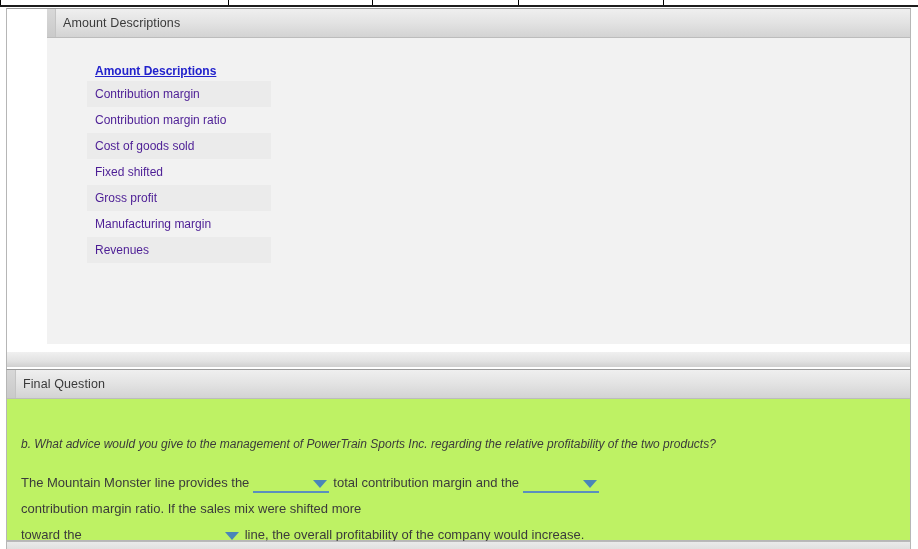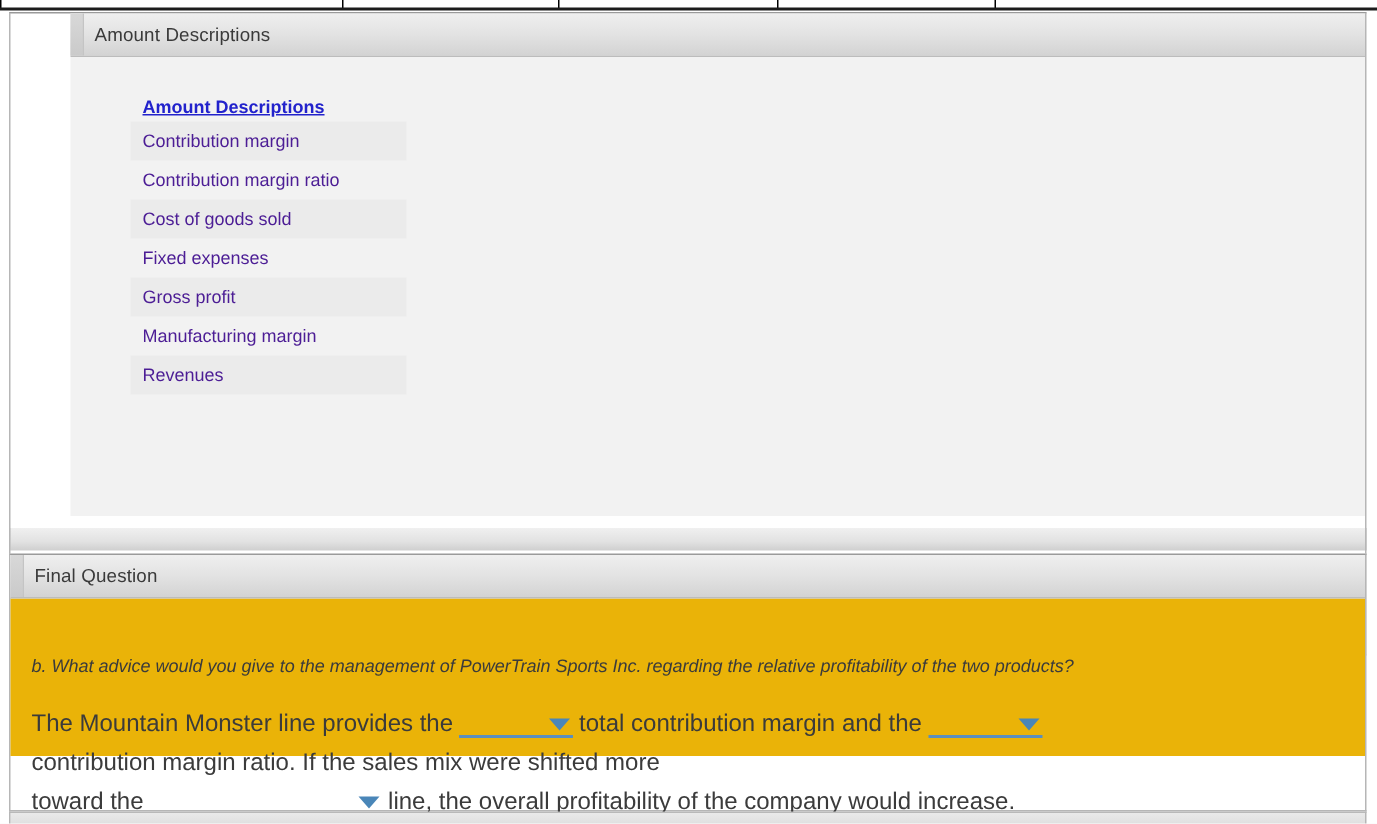--- a/index.html
+++ b/index.html
@@ -144,34 +144,34 @@
     border-right: 1px solid #b6b6b6;
     box-sizing: border-box;
   }
 
   
   #panel-final {
     top: 369px;
     height: 172px;
   }
   #panel-final .panel-body {
-    height: 105px;
-    background: #eab308;
+    height: 141px;
+    background: #bef264;
     box-sizing: border-box;
     padding: 38px 14px 0 14px;
   }
   .question-line {
     font-style: italic;
     font-size: 12px;
     color: #3b3b3b;
     margin: 0 0 19px 0;
     white-space: nowrap;
   }
   .answer-paragraph {
-    font-size: 16px;
+    font-size: 13px;
     color: #3b3b3b;
     line-height: 26px;
   }
   .answer-text {
     white-space: pre;
   }
 
   
   .dropdown-blank {
     display: inline-block;
@@ -227,21 +227,21 @@
     <span class="panel-title">Amount Descriptions</span>
   </div>
   <div class="panel-body">
     <ul class="amount-list">
       <li class="amount-link-row">
         <a class="amount-link">Amount Descriptions</a>
       </li>
       <li class="amount-item shaded">Contribution margin</li>
       <li class="amount-item">Contribution margin ratio</li>
       <li class="amount-item shaded">Cost of goods sold</li>
-      <li class="amount-item">Fixed expenses</li>
+      <li class="amount-item">Fixed shifted</li>
       <li class="amount-item shaded">Gross profit</li>
       <li class="amount-item">Manufacturing margin</li>
       <li class="amount-item shaded">Revenues</li>
     </ul>
   </div>
 </section>
 
 <div class="panel-gap-band"></div>
 
 <section class="panel" id="panel-final">

